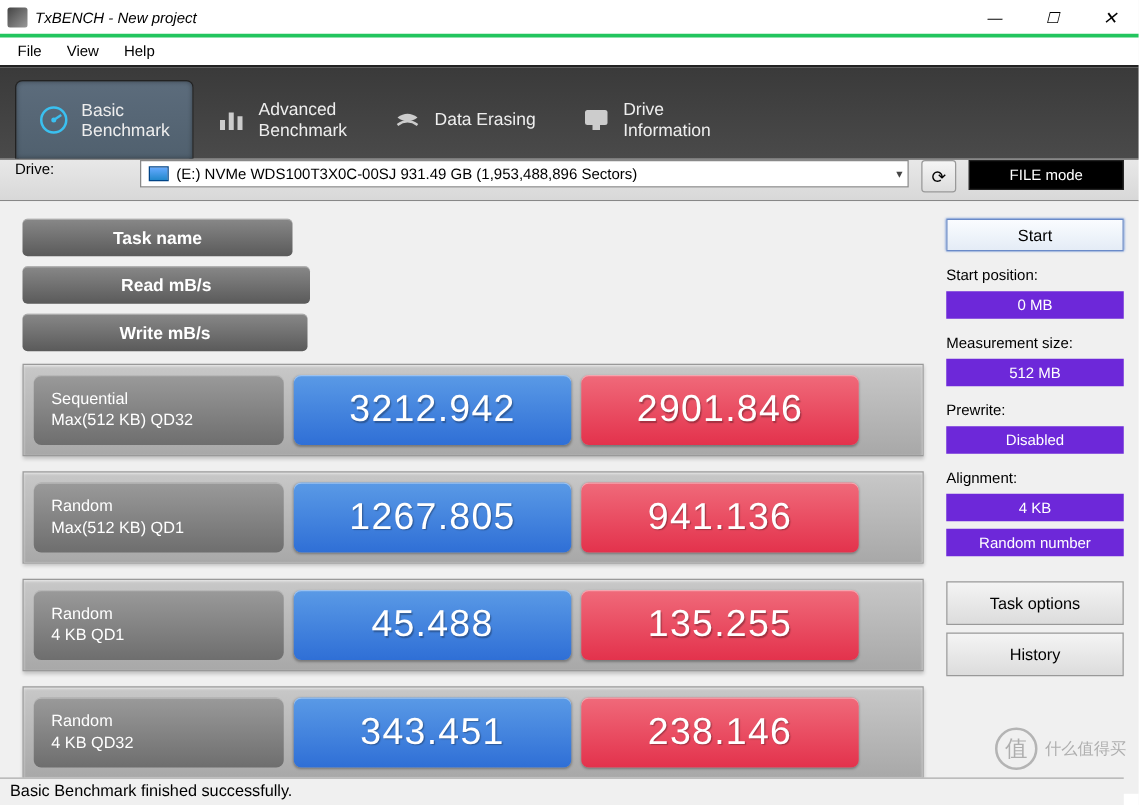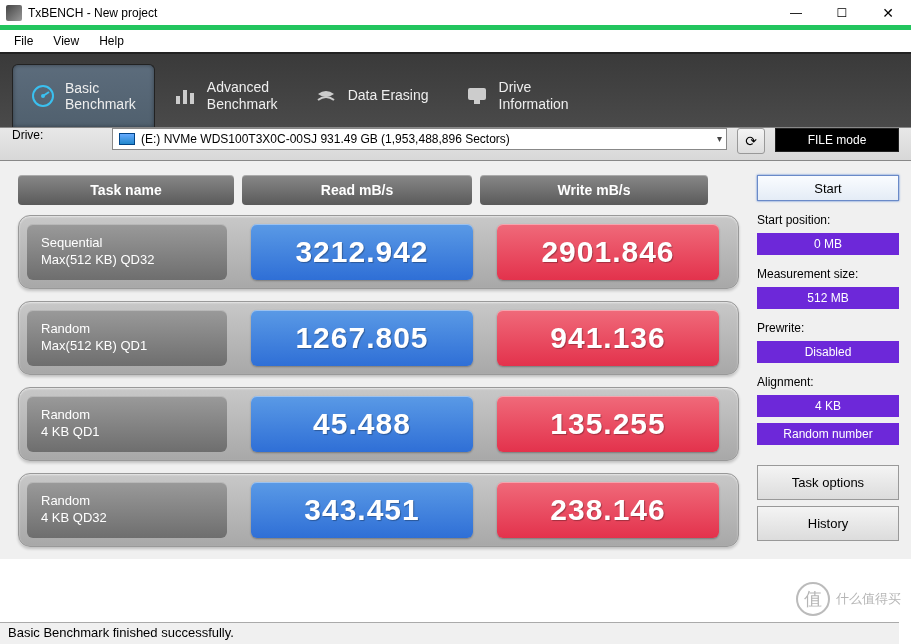--- a/index.html
+++ b/index.html
@@ -1,18 +1,18 @@
 <!DOCTYPE html>
 <html><head>
 <meta charset="utf-8">
 <style>
 * { box-sizing: border-box; margin: 0; padding: 0; font-family: "Segoe UI", Tahoma, sans-serif; }
 body { background: #fff; width: 911px; height: 644px; overflow: hidden; position: relative; }
 
-.titlebar { height: 30px; display: flex; align-items: center; padding: 0 0 0 6px; border-bottom: 5px solid #22c55e; }
+.titlebar { height: 30px; display: flex; align-items: center; padding: 0 0 0 6px; border-bottom: 3px solid #22c55e; font-style: italic; }
 .titlebar .app-icon { width: 16px; height: 16px; margin-right: 6px; background: linear-gradient(135deg,#444,#999); border-radius: 2px; }
 .titlebar .title { font-size: 12px; color: #000; flex: 1; }
 .winbtn { width: 46px; height: 30px; display: flex; align-items: center; justify-content: center; font-size: 12px; color: #000; }
 .winbtn.close { font-size: 14px; }
 
 .menubar { height: 22px; display: flex; align-items: center; padding: 0 4px; font-size: 12px; }
 .menubar span { padding: 2px 10px; }
 
 .main-area { padding: 10px 12px 0 12px; background: linear-gradient(#3a3a3a,#4a4a4a); height: 75px; display: flex; gap: 0; border-top: 2px solid #222; }
 .tab { display: flex; align-items: center; gap: 10px; padding: 8px 18px; color: #eee; font-size: 14px; border-top-left-radius: 6px; border-top-right-radius: 6px; cursor: pointer; }
@@ -23,29 +23,29 @@
 .drive-row { background: linear-gradient(#e8e8e8,#d8d8d8); height: 34px; display: flex; padding: 0 12px; gap: 10px; border-top: 1px solid #888; border-bottom: 1px solid #888; }
 .drive-label { font-size: 12px; width: 90px; }
 .drive-select { flex: 1; height: 22px; border: 1px solid #888; background: #fff; font-size: 12px; display: flex; align-items: center; padding: 0 6px; position: relative; }
 .drive-select .mini-icon { width: 16px; height: 12px; background: linear-gradient(#6af,#28c); border: 1px solid #048; margin-right: 6px; }
 .drive-select .chev { position: absolute; right: 4px; top: 4px; font-size: 10px; color: #444; }
 .refresh-btn { width: 28px; height: 26px; border: 1px solid #999; background: linear-gradient(#f5f5f5,#ddd); border-radius: 3px; display: flex; align-items: center; justify-content: center; font-size: 14px; }
 .filemode-btn { width: 124px; height: 24px; background: #000; color: #fff; font-size: 12px; display: flex; align-items: center; justify-content: center; border: 1px solid #222; }
 
 .content { display: flex; padding: 14px 12px 0 18px; gap: 18px; background: #f0f0f0; }
 .results { flex: 1; }
-.header-row { display: flex; gap: 8px; margin-bottom: 10px; }
+.header-row { display: flex; gap: 8px; margin-bottom: 10px; flex-direction: column; }
 .header-cell { background: linear-gradient(#888,#5a5a5a); color: #fff; font-size: 14px; font-weight: bold; height: 30px; display: flex; align-items: center; justify-content: center; border-radius: 4px; box-shadow: inset 0 1px 0 rgba(255,255,255,.3); }
 .header-cell.task { width: 216px; }
 .header-cell.read { width: 230px; }
 .header-cell.write { width: 228px; }
 
-.result-row { background: linear-gradient(#c8c8c8,#a8a8a8); border: 1px solid #999; border-radius: 12px; padding: 8px; margin-bottom: 12px; display: flex; gap: 24px; box-shadow: inset 0 1px 2px rgba(255,255,255,.6), 0 2px 3px rgba(0,0,0,.2); }
+.result-row { background: linear-gradient(#c8c8c8,#a8a8a8); border: 1px solid #999; border-radius: 0; padding: 8px; margin-bottom: 12px; display: flex; gap: 8px; box-shadow: inset 0 1px 2px rgba(255,255,255,.6), 0 2px 3px rgba(0,0,0,.2); }
 .task-cell { width: 200px; background: linear-gradient(#9a9a9a,#6e6e6e); border-radius: 6px; color: #fff; font-size: 13px; padding: 10px 14px; line-height: 1.3; display:flex; flex-direction:column; justify-content:center; box-shadow: inset 0 1px 0 rgba(255,255,255,.3); }
-.val-cell { width: 222px; border-radius: 6px; color: #fff; font-family: "Arial Black", Arial, sans-serif; font-size: 30px; font-weight: 700; display: flex; align-items: center; justify-content: center; letter-spacing: 1px; height: 56px; box-shadow: inset 0 1px 0 rgba(255,255,255,.4), 0 1px 2px rgba(0,0,0,.3); text-shadow: 1px 1px 1px rgba(0,0,0,.3); }
+.val-cell { width: 222px; border-radius: 6px; color: #fff; font-family: "Arial Black", Arial, sans-serif; font-size: 30px; font-weight: 400; display: flex; align-items: center; justify-content: center; letter-spacing: 1px; height: 56px; box-shadow: inset 0 1px 0 rgba(255,255,255,.4), 0 1px 2px rgba(0,0,0,.3); text-shadow: 1px 1px 1px rgba(0,0,0,.3); }
 .val-cell.read { background: linear-gradient(#5a9ae6,#2f6fd6); }
 .val-cell.write { background: linear-gradient(#f06a7a,#e3324c); }
 
 .sidebar { width: 142px; display: flex; flex-direction: column; gap: 6px; font-size: 12px; }
 .side-btn { height: 26px; border: 1px solid #6a8ac8; background: linear-gradient(#fafcff,#e4ecf6); display: flex; align-items: center; justify-content: center; font-size: 13px; box-shadow: 0 0 2px #4a7ad0; }
 .side-label { font-size: 12px; padding-top: 6px; }
 .side-val { height: 22px; background: #6d28d9; color: #fff; display: flex; align-items: center; justify-content: center; font-size: 12px; }
 .side-plain-btn { height: 35px; border: 1px solid #999; background: linear-gradient(#f4f4f4,#dcdcdc); display: flex; align-items: center; justify-content: center; font-size: 13px; }
 
 .statusbar { position: absolute; bottom: 0; left: 0; right: 12px; height: 22px; border-top: 1px solid #aaa; background: #f0f0f0; font-size: 13px; padding: 2px 8px; }

